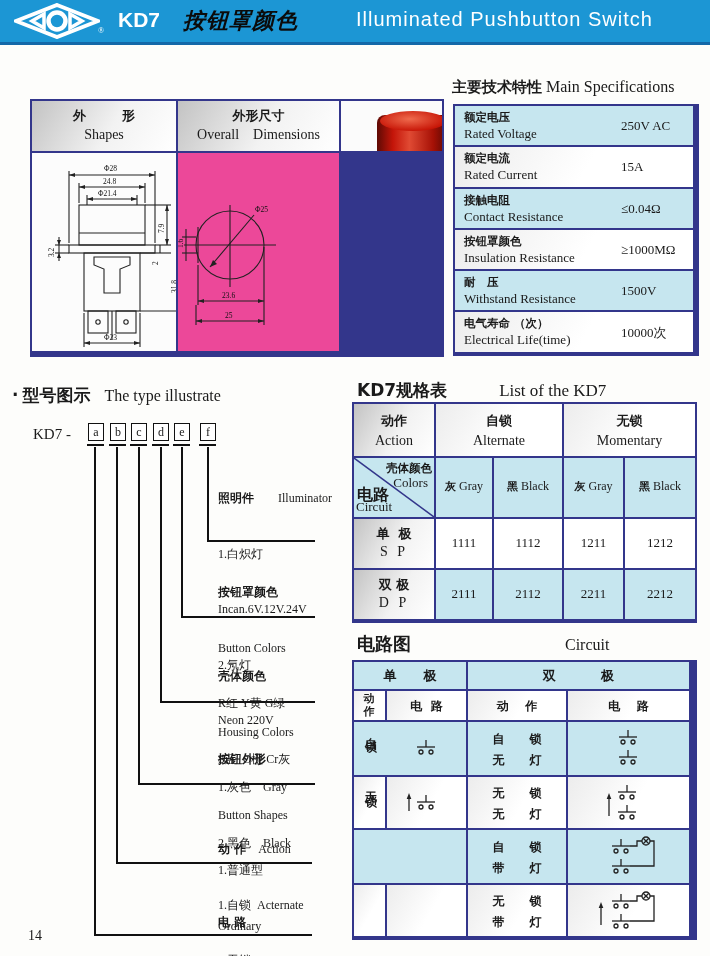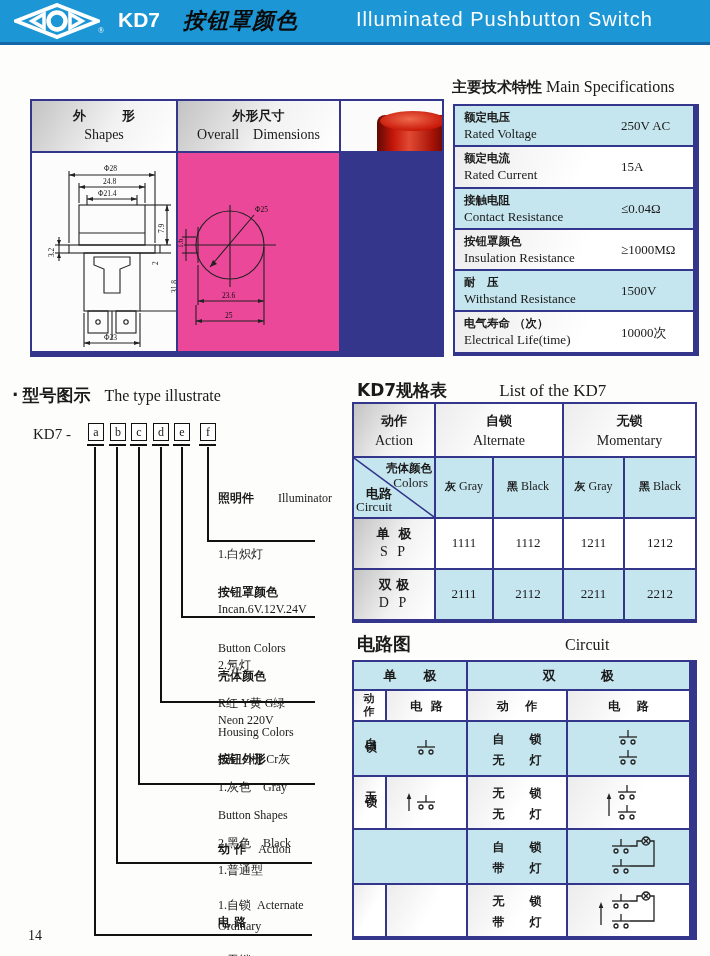--- a/index.html
+++ b/index.html
@@ -330,21 +330,21 @@
     <div class="cell wht" style="grid-column:4/6">
       <div class="c zh" style="top:8px;font-size:13px">无锁</div>
       <div class="c en" style="top:29px;font-size:14px">Momentary</div>
     </div>
     <div class="cell blu">
       <svg class="abs" style="left:0;top:0" width="80" height="59">
           <line x1="0" y1="0" x2="80" y2="59" stroke="#33368b" stroke-width="1.5"></line>
         </svg>
       <div class="abs zh" style="right:2px;top:3px;font-size:11.5px">壳体颜色</div>
       <div class="abs en" style="right:6px;top:17px;font-size:13px">Colors</div>
-      <div class="abs zh" style="left:12px;top:27px;font-size:13px">电路</div>
+      <div class="abs zh" style="left:3px;top:27px;font-size:16px">电路</div>
       <div class="abs en" style="left:2px;top:41px;font-size:13px">Circuit</div>
     </div>
     <div class="cell blu">
       <div class="c" style="top:21px;font-size:12px"><span class="zh" style="font-size:11px">灰</span> <span class="en">Gray</span></div>
     </div>
     <div class="cell blu">
       <div class="c" style="top:21px;font-size:12px"><span class="zh" style="font-size:11px">黑</span> <span class="en">Black</span></div>
     </div>
     <div class="cell blu">
       <div class="c" style="top:21px;font-size:12px"><span class="zh" style="font-size:11px">灰</span> <span class="en">Gray</span></div>

